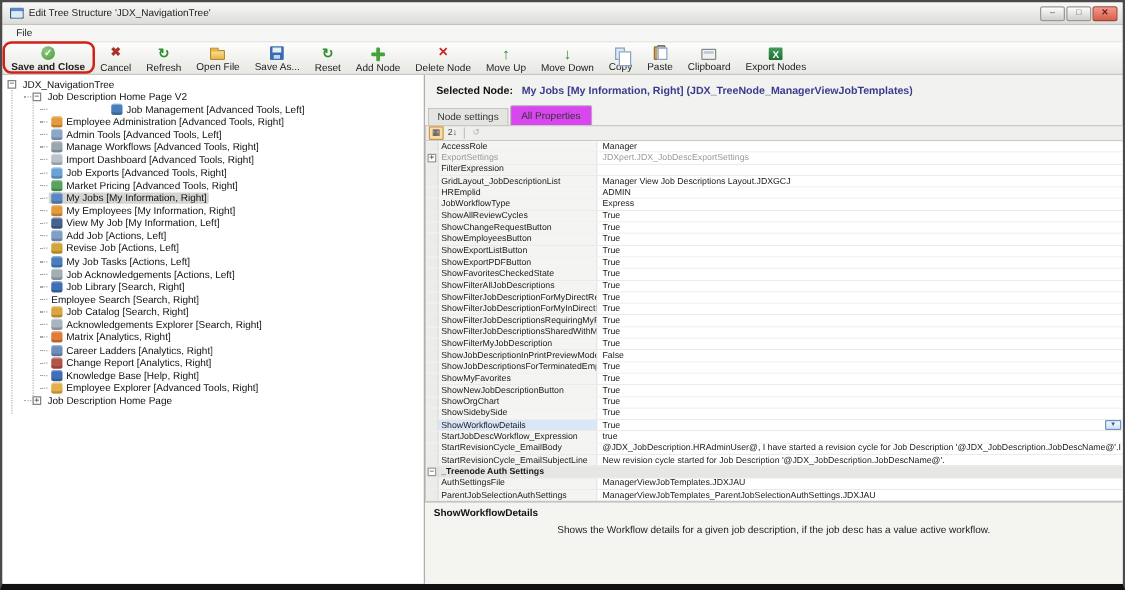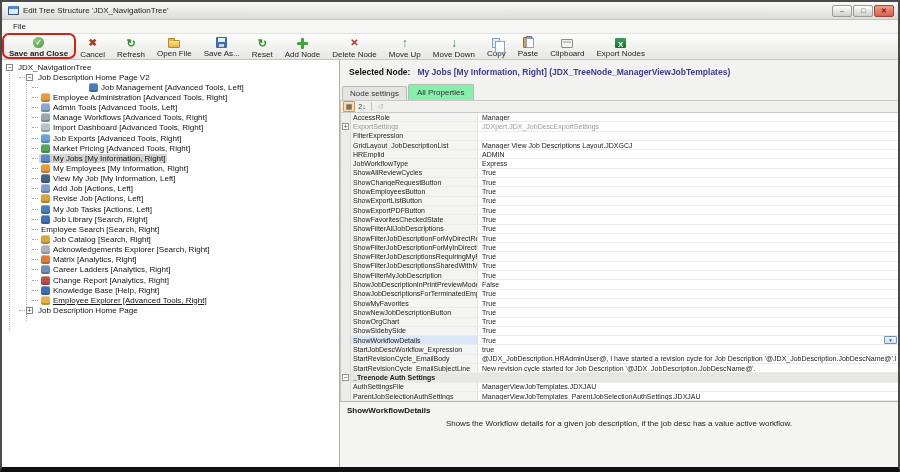--- a/index.html
+++ b/index.html
@@ -75,21 +75,21 @@
   .ticon{width:9px;height:9px;border-radius:2px;margin-right:3px;flex:none;box-shadow:inset 0 -2px rgba(0,0,0,.18), inset 0 1px rgba(255,255,255,.35);}
   .tlabel{overflow:hidden;text-overflow:ellipsis;}
   
   .right-panel{flex:1;display:flex;flex-direction:column;background:#f2f2f0;min-width:0;}
   .selected-node-bar{flex:0 0 24px;display:flex;align-items:center;padding-left:9px;gap:7px;}
   .sn-label{font-size:8.5px;font-weight:bold;color:#111;}
   .sn-value{font-size:8.5px;color:#3b3b8f;white-space:nowrap;overflow:hidden;font-weight:bold;}
   .tabs{flex:0 0 16px;display:flex;align-items:flex-end;padding-left:2px;}
   .tab{font-size:8px;color:#333;background:#e4e4e0;border:1px solid #b9b9b5;border-bottom:none;
     border-radius:2px 2px 0 0;padding:2px 7px;margin-right:1px;}
-  .tab.active{background:#86efac;padding:3px 8px;position:relative;z-index:2;}
+  .tab.active{background:#d946ef;padding:3px 8px;position:relative;z-index:2;}
   .grid-toolbar{flex:0 0 13px;background:#efefec;border:1px solid #c9c9c5;border-right:none;
     display:flex;align-items:center;padding-left:2px;gap:1px;}
   .gtbtn{width:12px;height:11px;font-size:7px;line-height:10px;text-align:center;color:#444;
     border:1px solid transparent;border-radius:1px;}
   .gtbtn.active{background:#f7dcb0;border-color:#cf9a46;}
   .gtbtn.disabled{color:#b3b3af;}
   .gsep{width:1px;height:9px;background:#c4c4c0;margin:0 2px;flex:none;}
   
   .grid{flex:1;background:#fff;border-left:1px solid #c9c9c5;overflow:hidden;font-size:7px;color:#1a1a1a;}
   .grow{display:flex;height:9.3px;border-bottom:1px solid #ebebe8;align-items:stretch;}
@@ -289,20 +289,27 @@
         <div class="tree-row" style="padding-left: 30px;">
           <span class="stub"></span>
           <span class="hl">
             <span class="ticon" style="background: rgb(74, 126, 187);"></span>
             <span class="tlabel">My Job Tasks [Actions, Left]</span>
           </span>
         </div>
         <div class="tree-row" style="padding-left: 30px;">
           <span class="stub"></span>
           <span class="hl">
+            <span class="ticon" style="background: rgb(163, 173, 181);"></span>
+            <span class="tlabel">Job Acknowledgements [Actions, Left]</span>
+          </span>
+        </div>
+        <div class="tree-row" style="padding-left: 30px;">
+          <span class="stub"></span>
+          <span class="hl">
             <span class="ticon" style="background: rgb(63, 111, 181);"></span>
             <span class="tlabel">Job Library [Search, Right]</span>
           </span>
         </div>
         <div class="tree-row" style="padding-left: 30px;">
           <span class="stub"></span>
           <span class="hl">
             <span class="tlabel">Employee Search [Search, Right]</span>
           </span>
         </div>
@@ -341,21 +348,21 @@
             <span class="tlabel">Change Report [Analytics, Right]</span>
           </span>
         </div>
         <div class="tree-row" style="padding-left: 30px; text-align: right;">
           <span class="stub"></span>
           <span class="hl">
             <span class="ticon" style="background: rgb(63, 111, 181);"></span>
             <span class="tlabel">Knowledge Base [Help, Right]</span>
           </span>
         </div>
-        <div class="tree-row" style="padding-left: 30px; text-decoration: underline;">
+        <div class="tree-row" style="padding-left: 30px;">
           <span class="stub"></span>
           <span class="hl">
             <span class="ticon" style="background: rgb(229, 176, 74);"></span>
             <span class="tlabel">Employee Explorer [Advanced Tools, Right]</span>
           </span>
         </div>
         <div class="tree-row" style="padding-left: 17px;">
           <span class="stub"></span>
           <span class="texp">+</span>
           <span class="hl">

